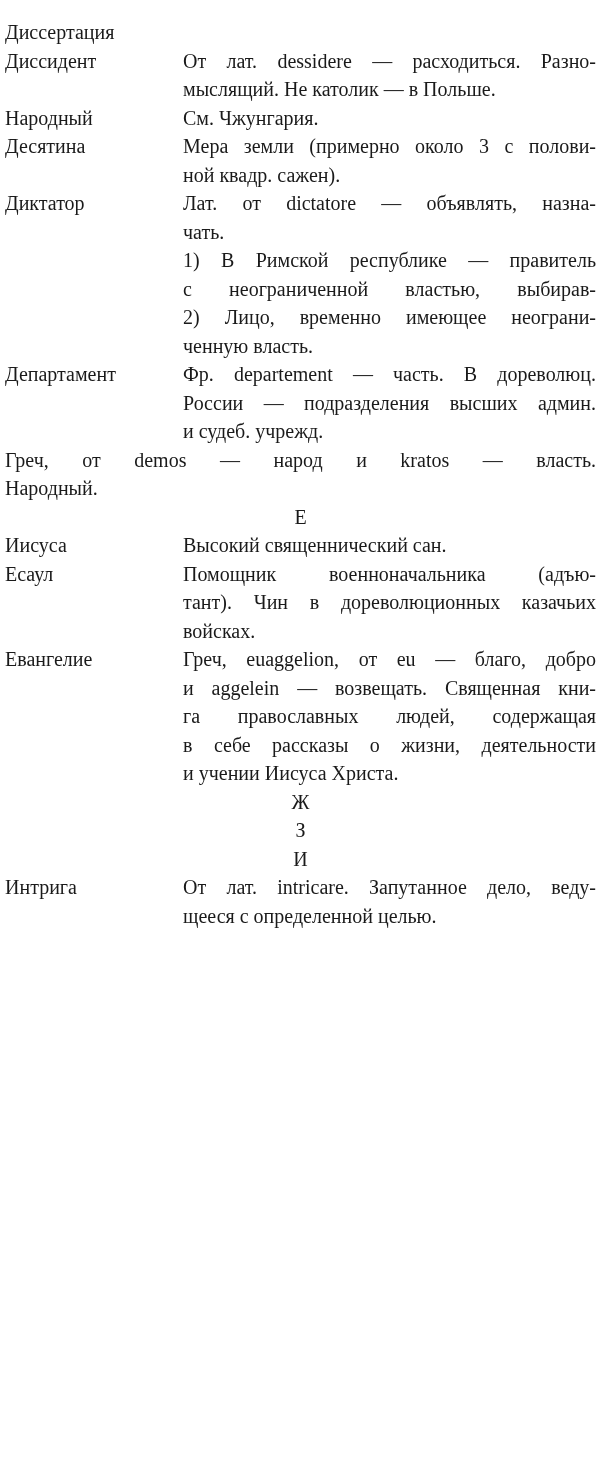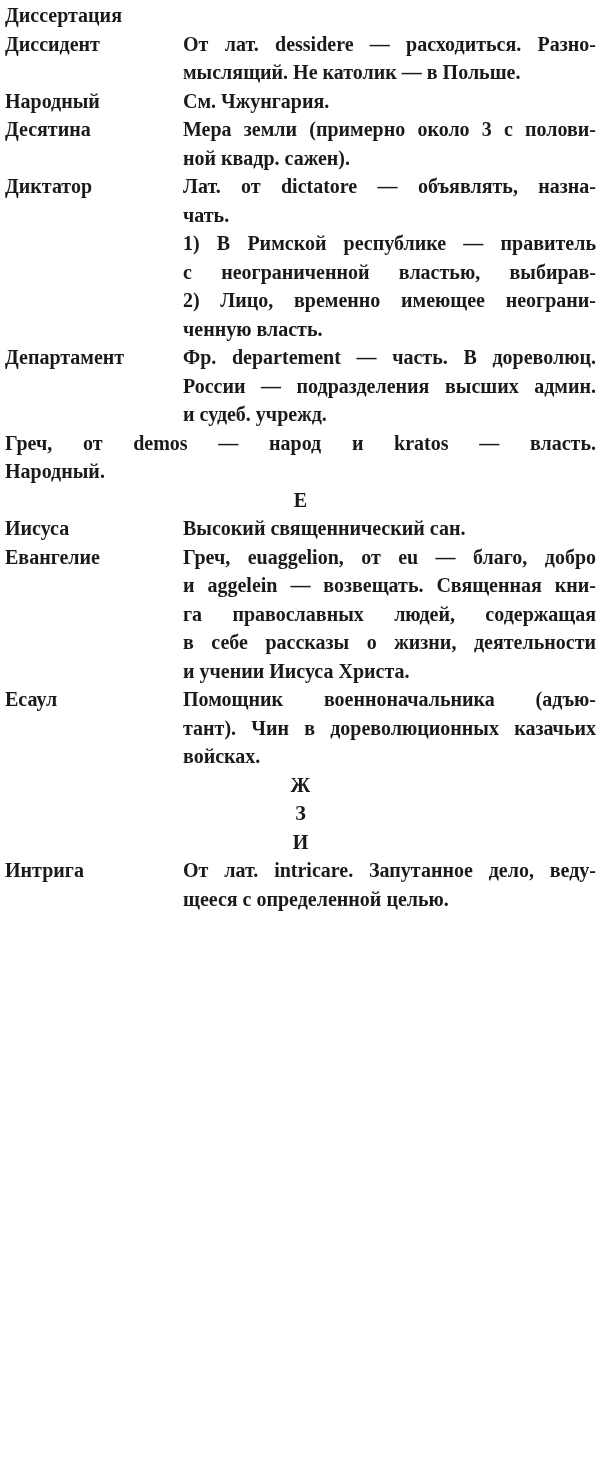--- a/index.html
+++ b/index.html
@@ -10,22 +10,21 @@
   body {
     width: 600px;
     height: 1479px;
     overflow: hidden;
     color: #1a1a1a;
     font-family: "Liberation Serif", "DejaVu Serif", serif;
     font-size: 20px;
     line-height: 28.5px;
   }
   main {
-    padding: 1px 4px 0 5px; 
-    font-weight: bold;
+    padding: 18px 4px 0 5px; 
   }
   .row {
     display: flex;
     align-items: flex-start;
   }
   .term {
     flex: 0 0 178px;
     width: 178px;
   }
   .def {
@@ -113,38 +112,38 @@
     <div class="row">
       <div class="term">
         <div class="line">Иисуса</div>
       </div>
       <div class="def">
         <div class="line">Высокий священнический сан.</div>
       </div>
     </div>
     <div class="row">
       <div class="term">
+        <div class="line">Есаул</div>
+      </div>
+      <div class="def">
+        <div class="line just">Помощник военноначальника (адъю-</div>
+        <div class="line just">тант). Чин в дореволюционных казачьих</div>
+        <div class="line">войсках.</div>
+      </div>
+    </div>
+    <div class="row">
+      <div class="term">
         <div class="line">Евангелие</div>
       </div>
       <div class="def">
         <div class="line just">Греч, euaggelion, от eu — благо, добро</div>
         <div class="line just">и aggelein — возвещать. Священная кни-</div>
         <div class="line just">га православных людей, содержащая</div>
         <div class="line just">в себе рассказы о жизни, деятельности</div>
         <div class="line">и учении Иисуса Христа.</div>
-      </div>
-    </div>
-    <div class="row">
-      <div class="term">
-        <div class="line">Есаул</div>
-      </div>
-      <div class="def">
-        <div class="line just">Помощник военноначальника (адъю-</div>
-        <div class="line just">тант). Чин в дореволюционных казачьих</div>
-        <div class="line">войсках.</div>
       </div>
     </div>
     <div class="section-row line">Ж</div>
     <div class="section-row line">З</div>
     <div class="section-row line">И</div>
     <div class="row">
       <div class="term">
         <div class="line">Интрига</div>
       </div>
       <div class="def">

